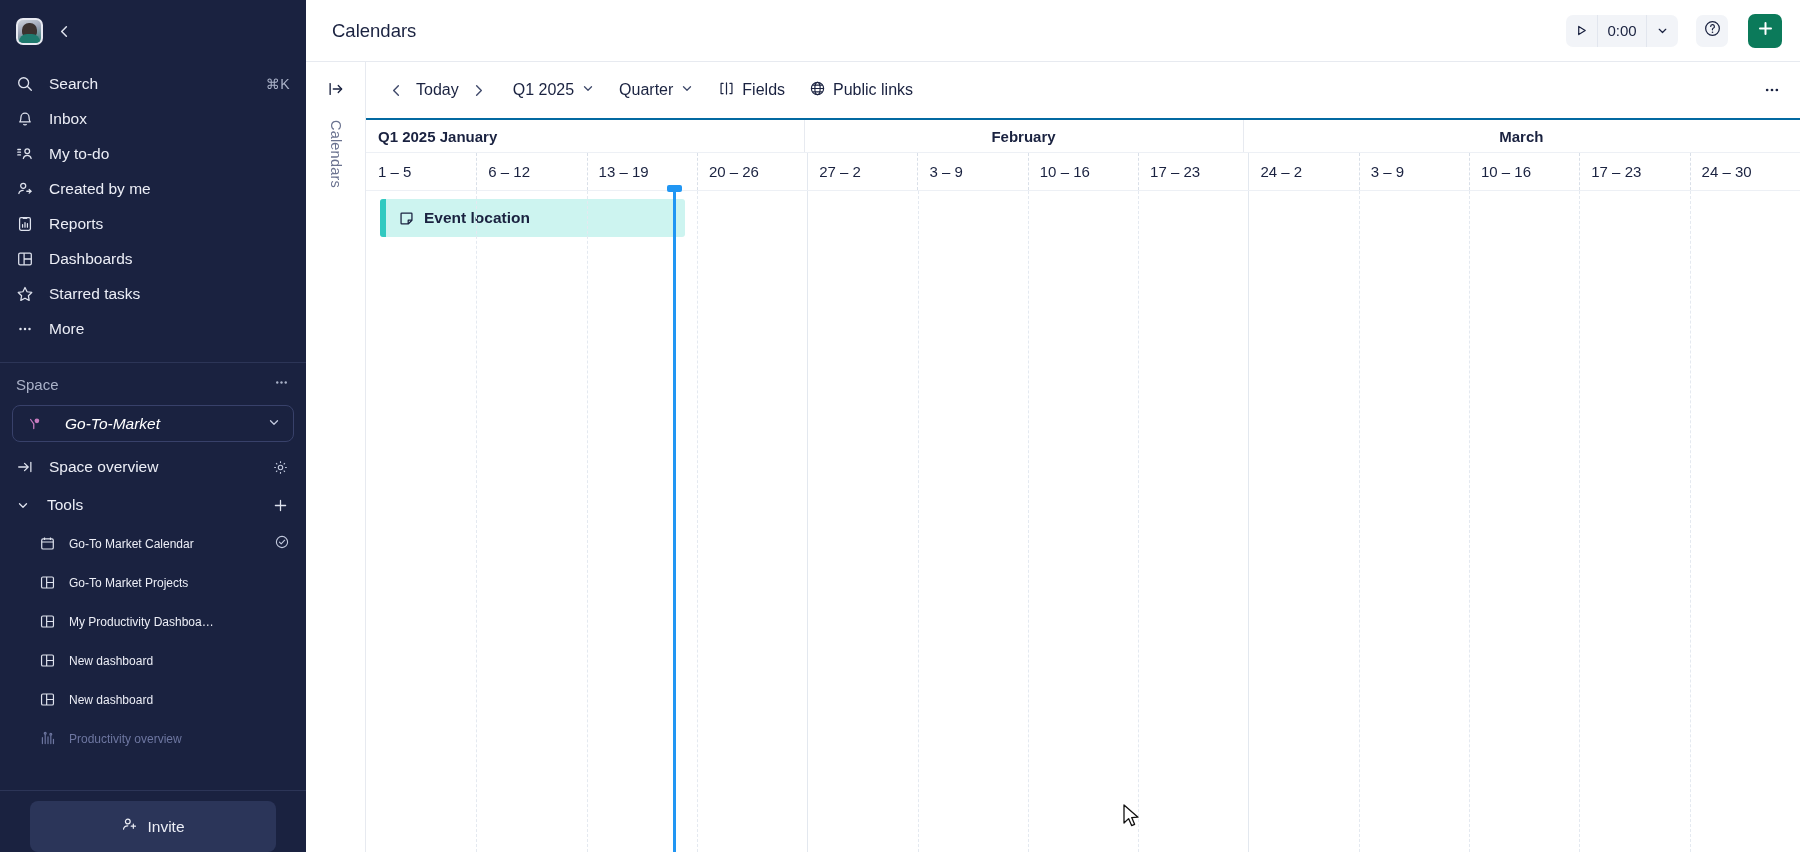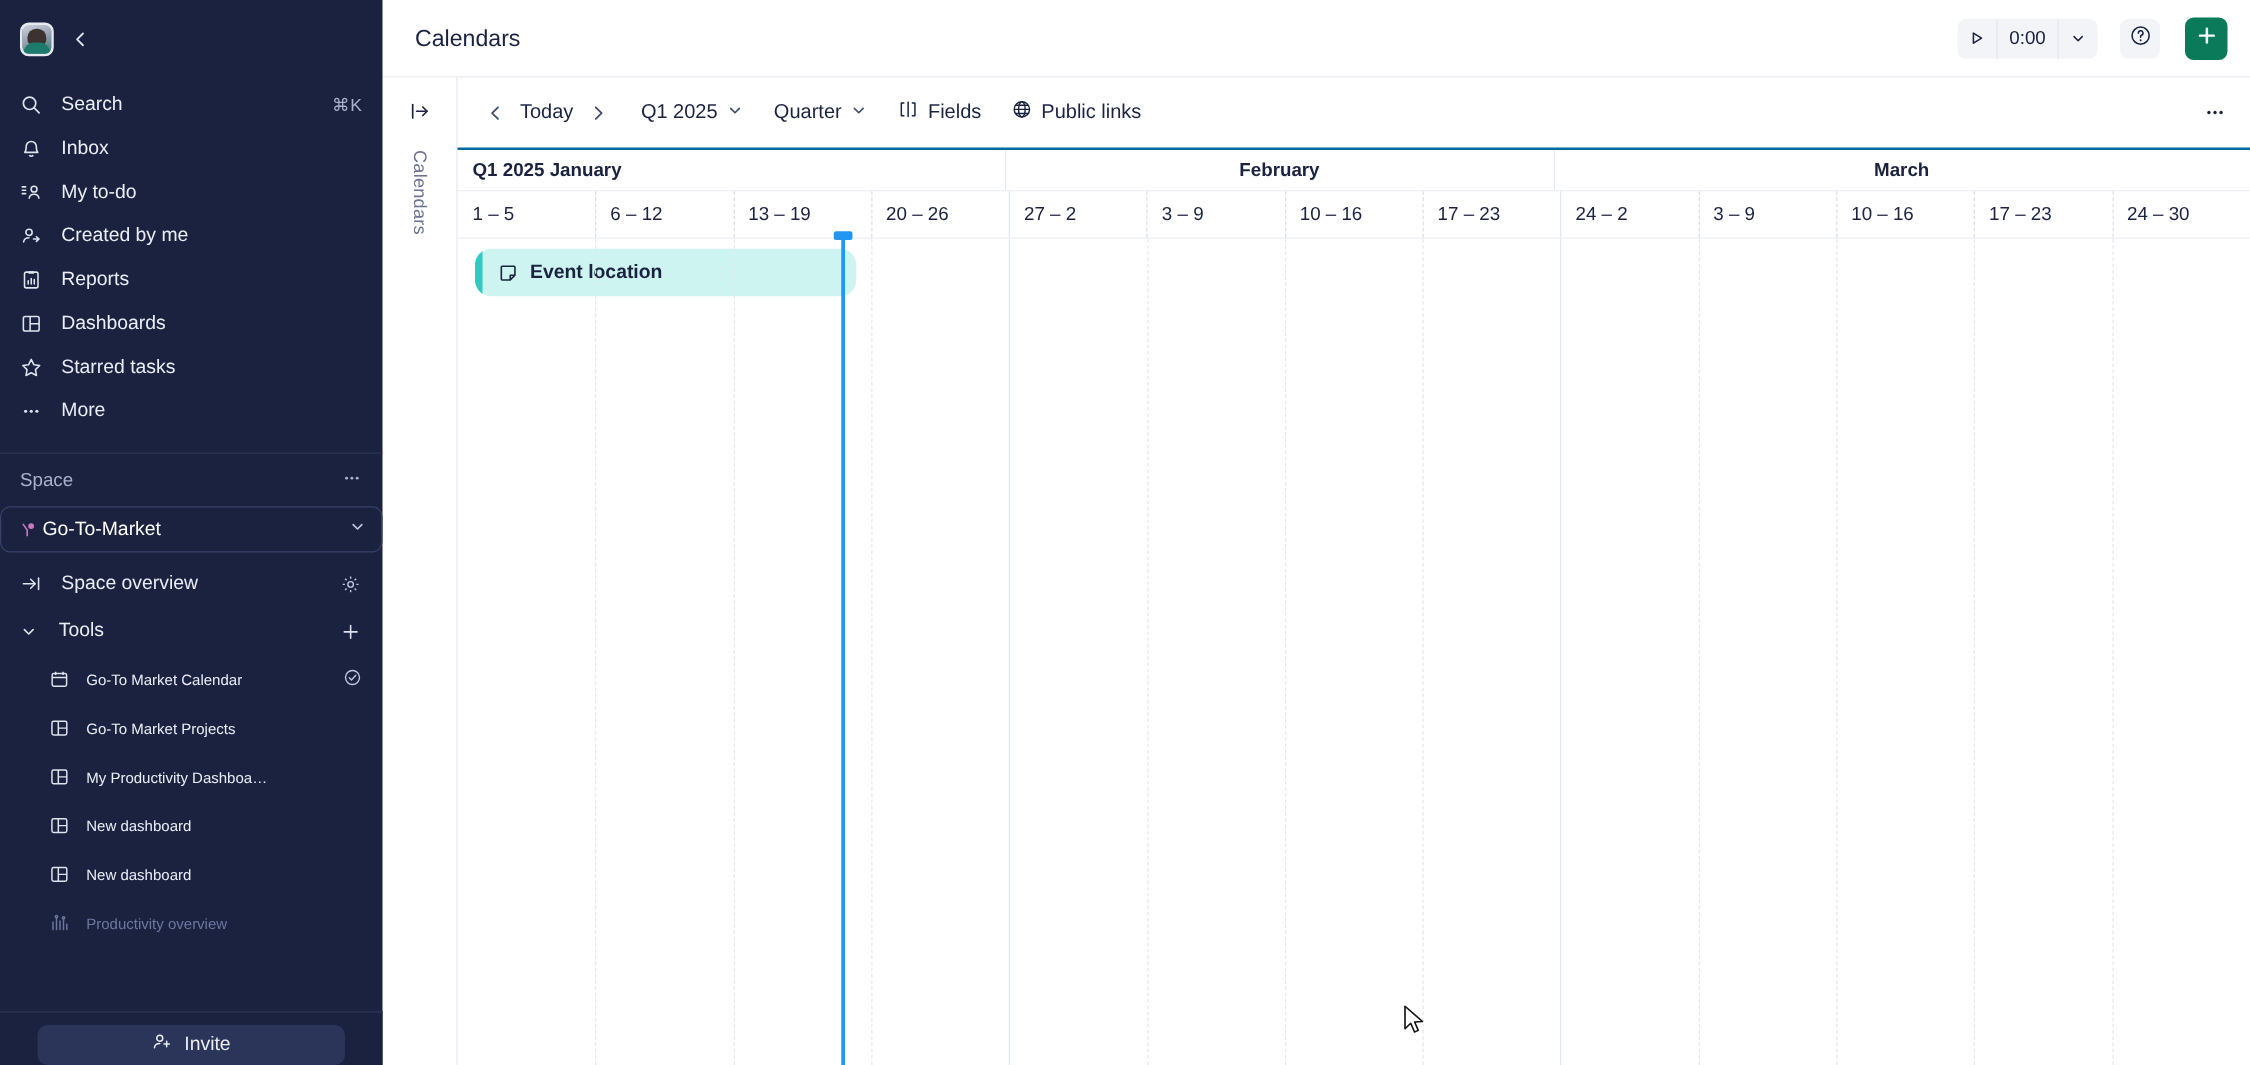--- a/index.html
+++ b/index.html
@@ -56,23 +56,23 @@
   .divider { height: 1px; background: #2c3557; margin: 16px 0 0 0; }
 
   .space-hdr {
     display: flex; align-items: center; height: 42px;
     padding: 0 16px 0 16px; font-size: 15px; color: #aab2c8;
   }
   .space-hdr .t { flex: 1; }
   .dots { letter-spacing: 1.5px; font-size: 15px; color: #aab2c8; cursor: pointer; }
 
   .space-pill {
-    margin: 0 0; height: 37px; border: 1px solid #38416a; border-radius: 8px;
-    display: flex; align-items: center; gap: 0; padding: 0 12px;
-    font-size: 15.5px; color: #fff; cursor: pointer;
+    margin: 0 12px; height: 37px; border: 1px solid #38416a; border-radius: 8px;
+    display: flex; align-items: center; gap: 19px; padding: 0 12px;
+    font-size: 15.5px; color: #fff; cursor: pointer; font-style: italic;
   }
 
   .sb-row {
     display: flex; align-items: center; gap: 14px;
     height: 38px; padding: 0 16px 0 14px; cursor: pointer;
     font-size: 15.5px; color: #eceef6;
   }
   .sb-row .lbl { flex: 1; white-space: nowrap; overflow: hidden; text-overflow: ellipsis; }
   .sb-row .trail { width: 20px; height: 20px; display: flex; align-items: center; justify-content: center; color: #c2c9dd; }
 
@@ -84,21 +84,21 @@
   }
   .tool-item .lbl { flex: 1; white-space: nowrap; overflow: hidden; text-overflow: ellipsis; }
   .tool-item.faded { color: #6d76a0; }
   .tool-ico { width: 19px; height: 19px; flex: 0 0 19px; display: flex; align-items: center; justify-content: center; }
 
   .sb-bottom {
     position: absolute; left: 0; right: 0; bottom: 0;
     border-top: 1px solid #2c3557; padding: 10px 30px 0 30px; background: #1a2240;
   }
   .invite-btn {
-    height: 32px; background: #2b3559; border-radius: 8px;
+    height: 51px; background: #2b3559; border-radius: 8px;
     display: flex; align-items: center; justify-content: center; gap: 9px;
     font-size: 15.5px; color: #eceef6; cursor: pointer;
   }
 
   
   .main { flex: 1; display: flex; flex-direction: column; min-width: 0; background: #fff; }
   .topbar {
     height: 62px; display: flex; align-items: center;
     padding: 0 18px 0 26px; border-bottom: 1px solid #e7eaf0; gap: 10px;
   }
@@ -170,21 +170,21 @@
 
   .tl-grid { position: absolute; left: 0; right: 0; top: 71px; bottom: 0; }
   .tl-col {
     position: absolute; top: 0; bottom: 0; border-left: 1px dashed #e4e9f0;
   }
   .tl-col.solid { border-left: 1px solid #e3e8ef; }
   .tl-col.first { border: none; }
 
   .event-row { position: absolute; left: 0; right: 0; top: 8px; height: 40px; }
   .event-bar {
-    position: absolute; height: 38px; border-radius: 13px;
+    position: absolute; height: 38px; border-radius: 3px;
     display: flex; align-items: center; cursor: pointer;
     background: #cdf4f0; overflow: hidden;
   }
   .event-accent { width: 6px; align-self: stretch; background: #31c9c0; flex: 0 0 6px; }
   .event-ico { width: 20px; height: 20px; margin: 0 8px 0 10px; flex: 0 0 20px; display: flex; align-items: center; justify-content: center; }
   .event-label { font-size: 15.5px; font-weight: 700; color: #1a2240; white-space: nowrap; }
 
   .today-line { position: absolute; top: 0; bottom: 0; width: 3px; background: #2196f3; }
   .today-cap { position: absolute; top: -6px; left: -6px; width: 15px; height: 7px; background: #2196f3; border-radius: 2px; }
 

